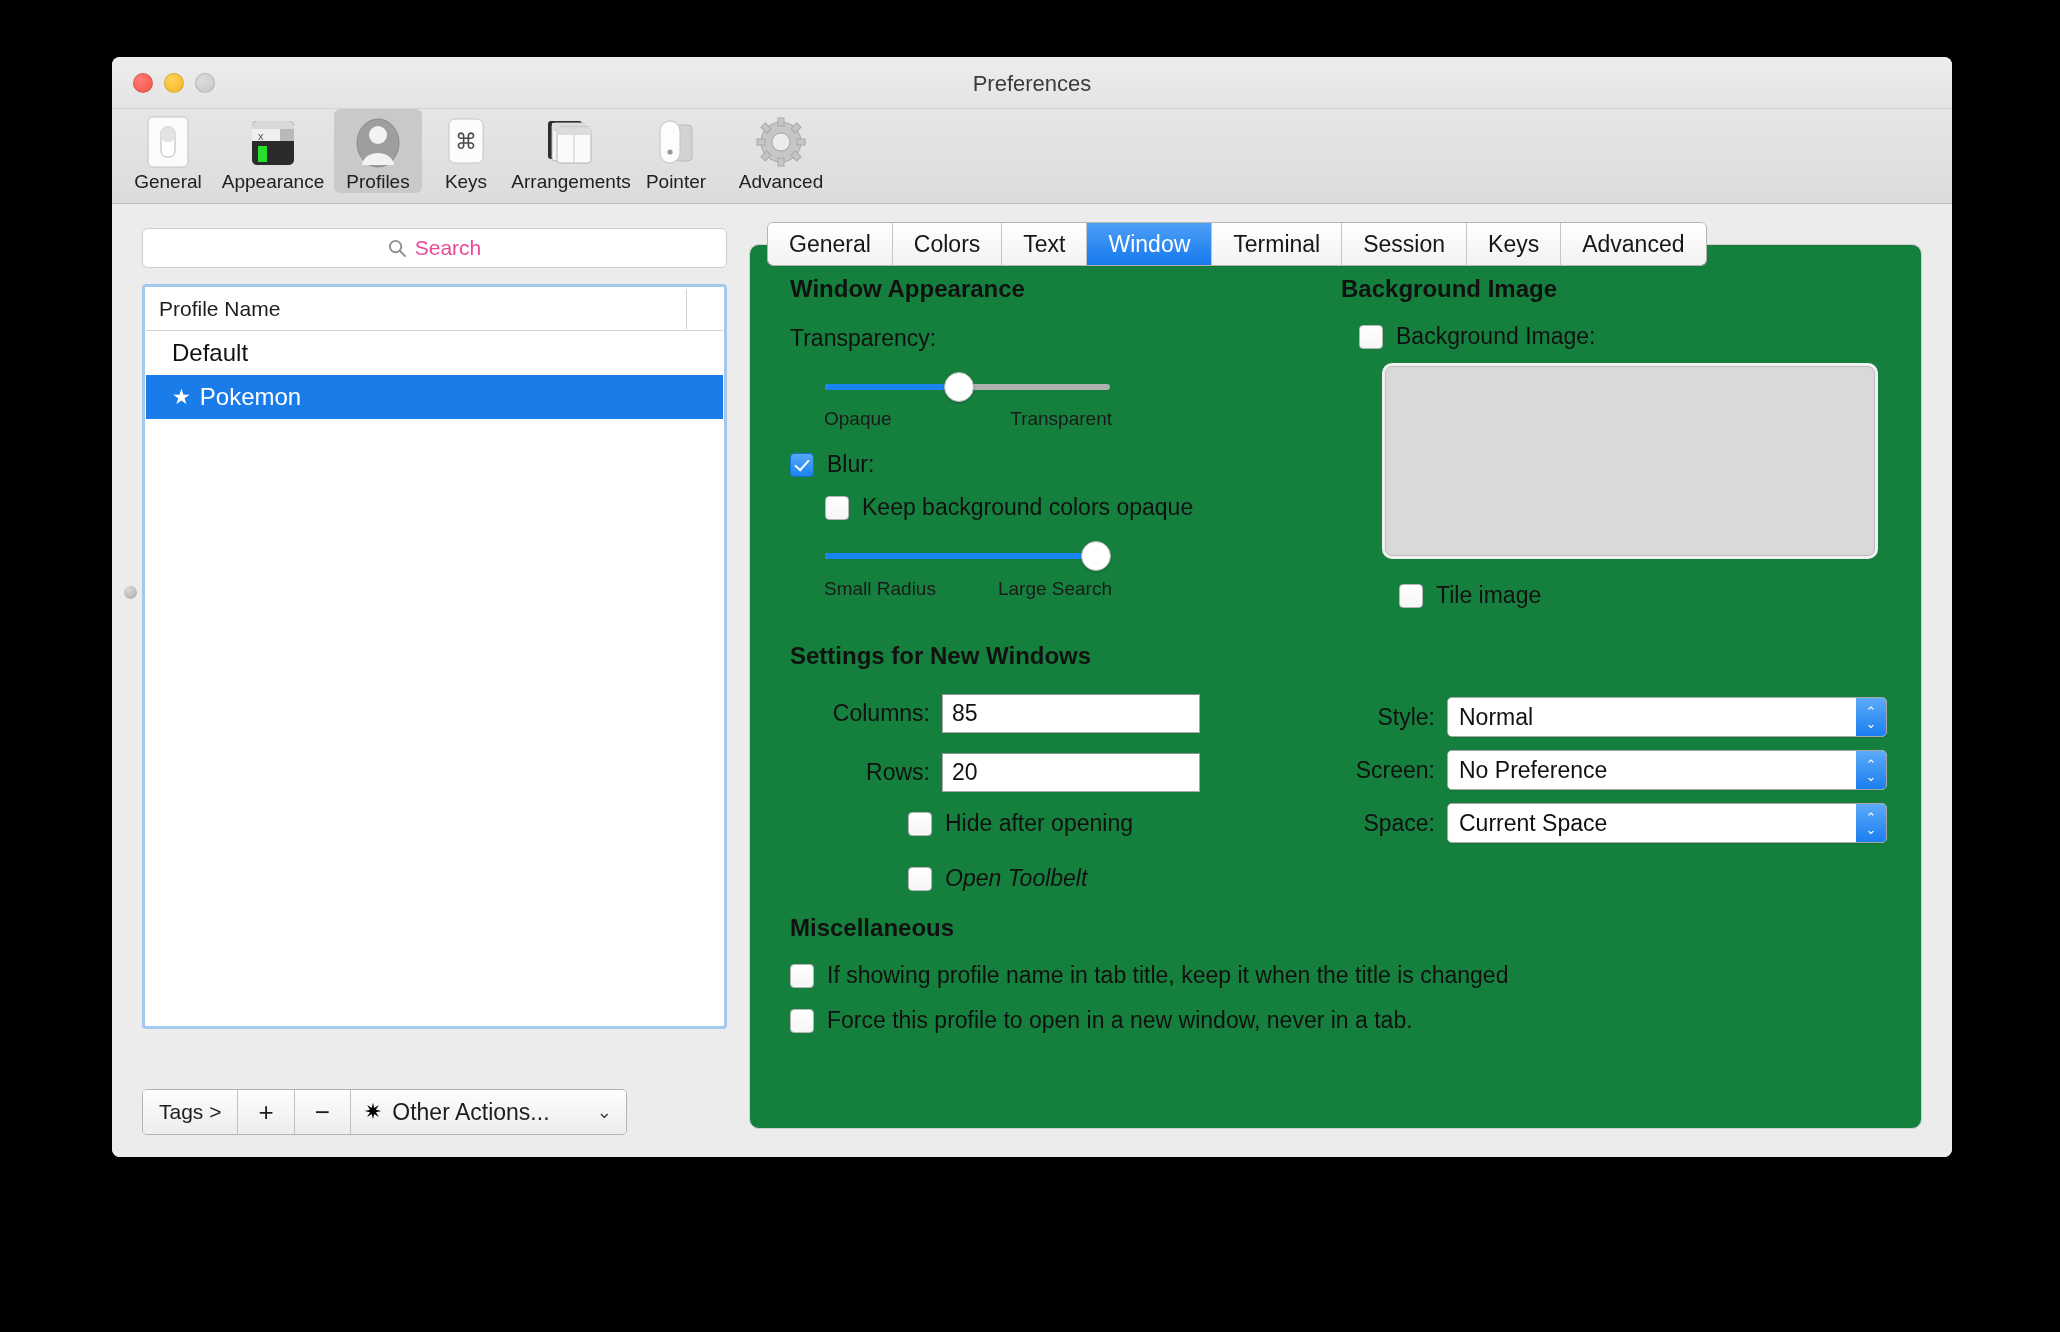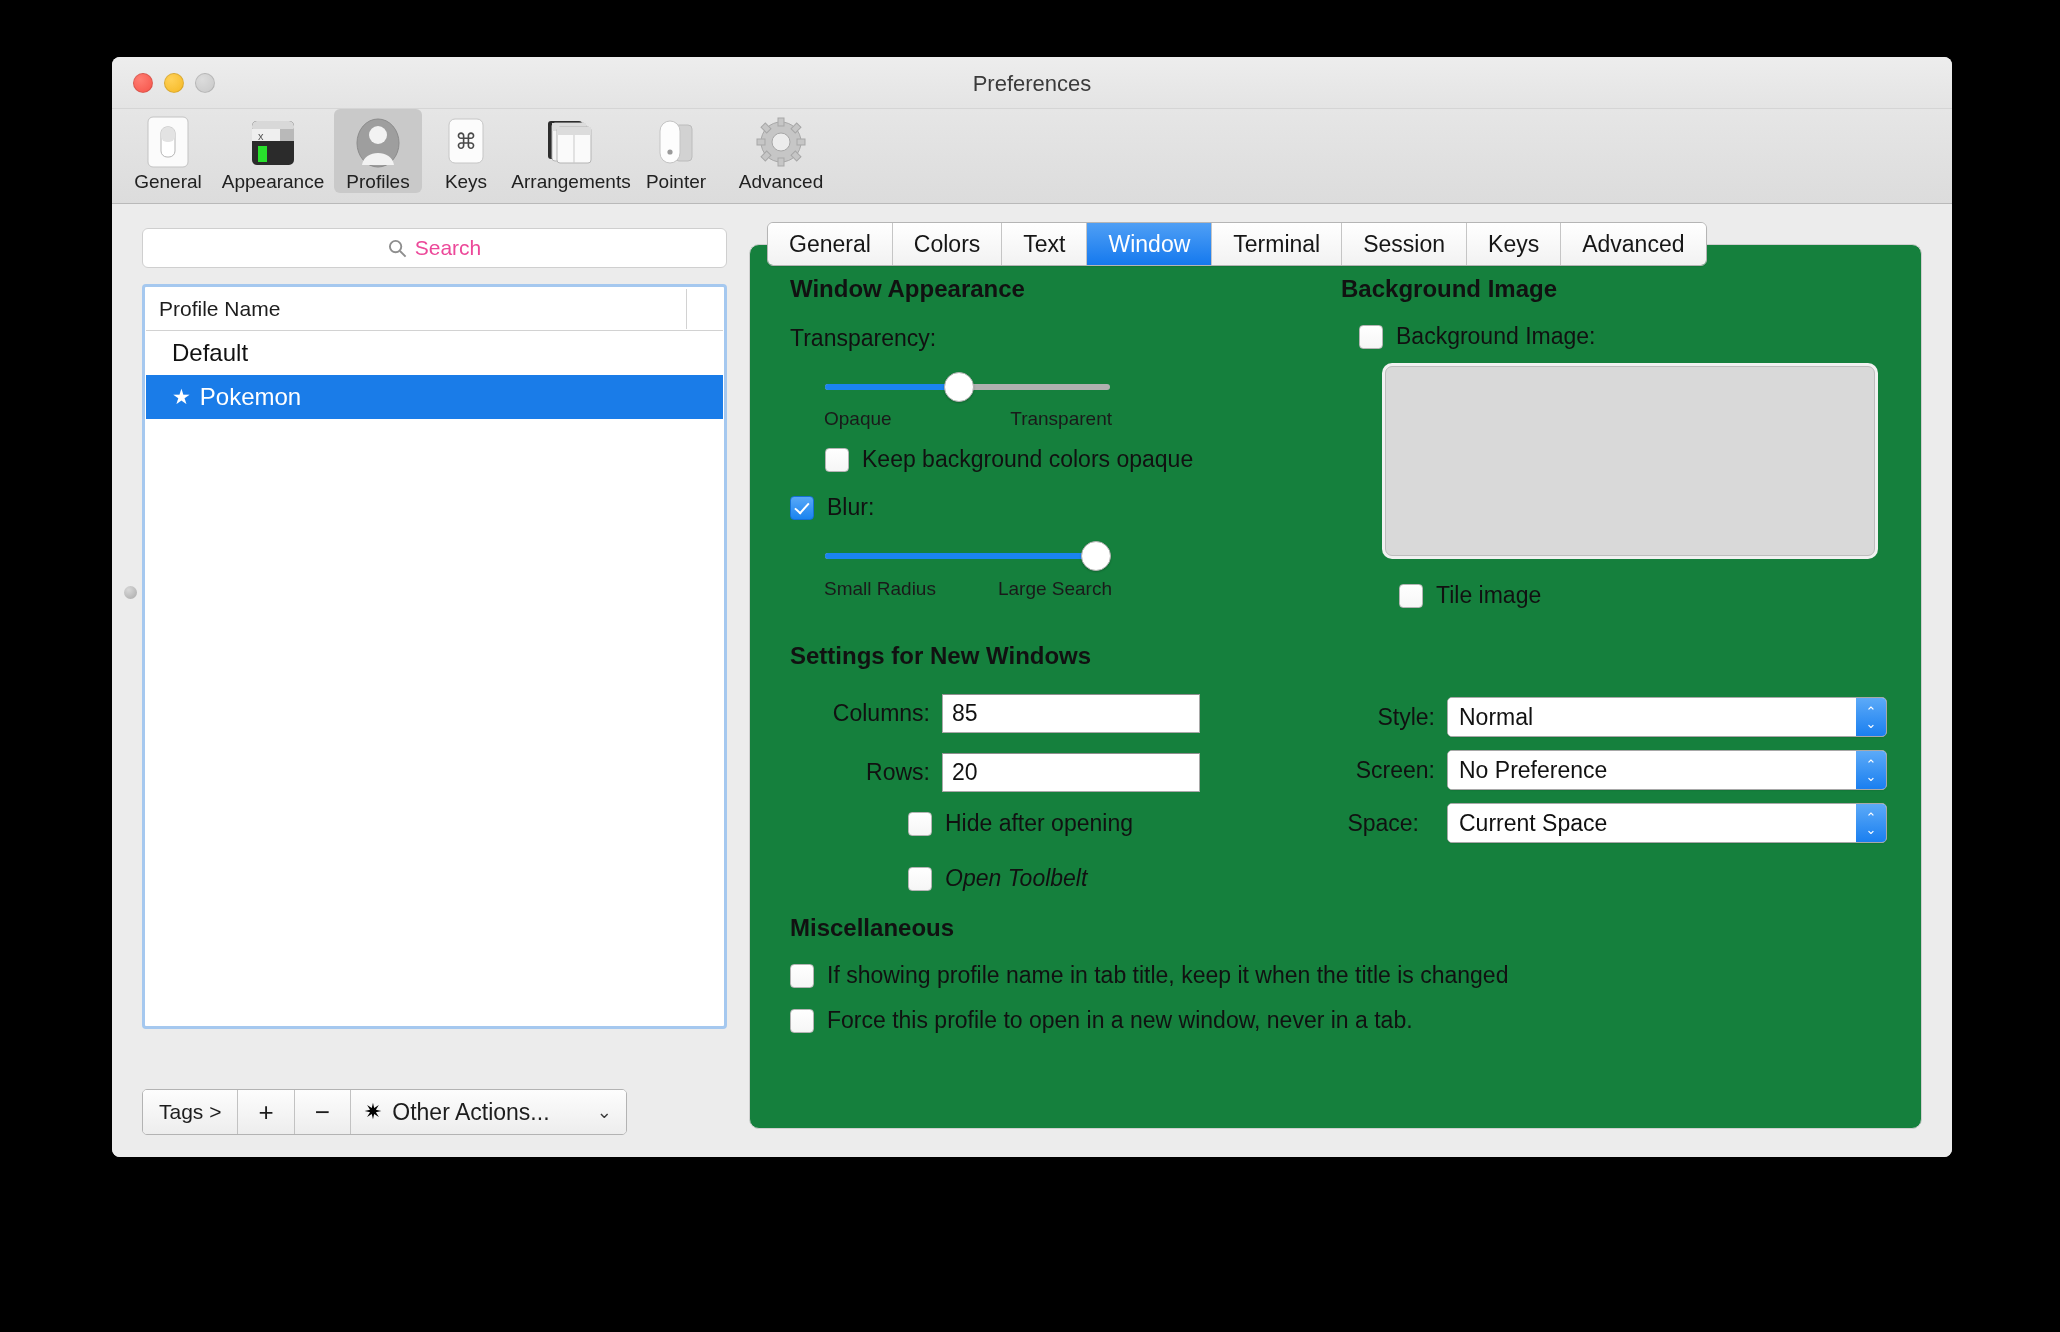--- a/index.html
+++ b/index.html
@@ -503,28 +503,28 @@
             <div class="slider" style="margin:20px 0 0 35px; width:285px;">
               <div class="track"></div>
               <div class="fill" style="width:133px;"></div>
               <div class="knob" style="left:119px;"></div>
             </div>
             <div class="tick-row" style="margin:6px 0 0 34px; width:288px;">
               <span>Opaque</span>
               <span>Transparent</span>
             </div>
 
+            <div class="cb-row" style="margin:21px 0 0 0;">
+              <span class="cb checked"></span>
+              <span class="txt">Blur:</span>
+            </div>
+
             <div class="cb-row" style="margin:16px 0 0 35px;">
               <span class="cb"></span>
               <span class="txt">Keep background colors opaque</span>
-            </div>
-
-            <div class="cb-row" style="margin:21px 0 0 0;">
-              <span class="cb checked"></span>
-              <span class="txt">Blur:</span>
             </div>
 
             <div class="slider" style="margin:20px 0 0 35px; width:285px;">
               <div class="track"></div>
               <div class="fill" style="width:272px;"></div>
               <div class="knob" style="left:256px;"></div>
             </div>
             <div class="tick-row" style="margin:7px 0 0 34px; width:288px;">
               <span>Small Radius</span>
               <span>Large Search</span>
@@ -588,21 +588,21 @@
               <div class="popup" style="width:440px;">
                 <div class="val">No Preference</div>
                 <div class="arrows">
                     <span>⌃</span>
                     <span>⌄</span>
                   </div>
               </div>
             </div>
 
             <div class="row-lbl" style="margin-top:13px;">
-              <div class="lbl" style="width:106px; padding-right:28px;">Space:</div>
+              <div class="lbl" style="width:106px; padding-right:12px;">Space:</div>
               <div class="popup" style="width:440px;">
                 <div class="val">Current Space</div>
                 <div class="arrows">
                     <span>⌃</span>
                     <span>⌄</span>
                   </div>
               </div>
             </div>
           </div>
         </div>

